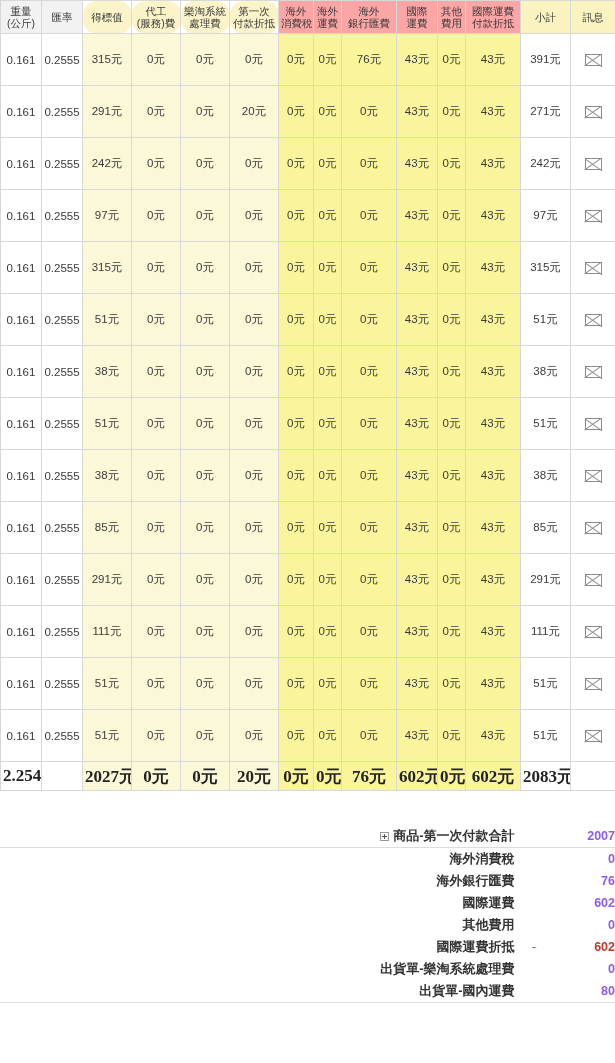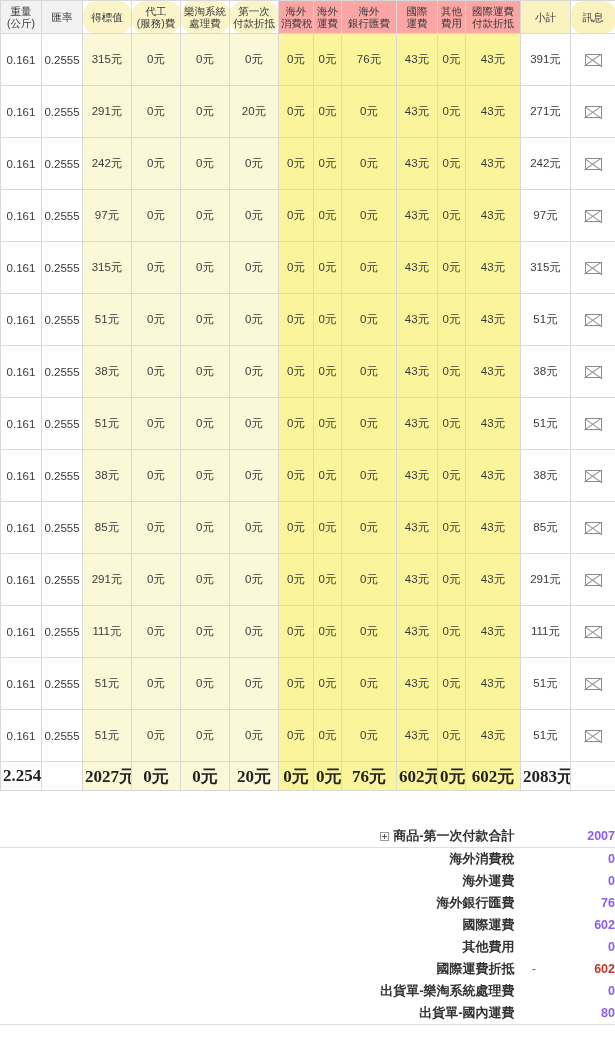--- a/index.html
+++ b/index.html
@@ -54,21 +54,21 @@
     height: 32px;
     font-weight: normal;
     font-size: 10.5px;
     line-height: 12px;
     color: #3a3a3a;
   }
   th.h-plain   { background: #f2f2f2; }
   th.h-light   { background: #faf4c8; border-radius: 14px; }
   th.h-bright  { background: #fca5a5; }
   th.h-sub     { background: #faf3c0; }
-  th.h-msg     { background: #faf3c0; border-radius: 13px; }
+  th.h-msg     { background: #faf3c0; }
 
   
   tr.data-row td { height: 51px; font-size: 11.5px; color: #3a3a3a; }
   td.c-white  { background: #ffffff; }
   td.c-light  { background: #fbf8d8; }
   td.c-bright { background: #faf59a; }
   td.c-sub    { background: #ffffff; }
   td.c-msg    { background: #ffffff; }
 
   
@@ -511,26 +511,20 @@
           <td class="sum-value">2007</td>
         </tr>
         <tr class="sum-row">
           <td class="sum-spacer"></td>
           <td class="sum-label"><span class="sum-label-text">海外消費稅</span></td>
           <td class="sum-sign"></td>
           <td class="sum-value">0</td>
         </tr>
         <tr class="sum-row">
           <td class="sum-spacer"></td>
-          <td class="sum-label"><span class="sum-label-text">海外運費</span></td>
-          <td class="sum-sign"></td>
-          <td class="sum-value">0</td>
-        </tr>
-        <tr class="sum-row">
-          <td class="sum-spacer"></td>
           <td class="sum-label"><span class="sum-label-text">海外銀行匯費</span></td>
           <td class="sum-sign"></td>
           <td class="sum-value">76</td>
         </tr>
         <tr class="sum-row">
           <td class="sum-spacer"></td>
           <td class="sum-label"><span class="sum-label-text">國際運費</span></td>
           <td class="sum-sign"></td>
           <td class="sum-value">602</td>
         </tr>

